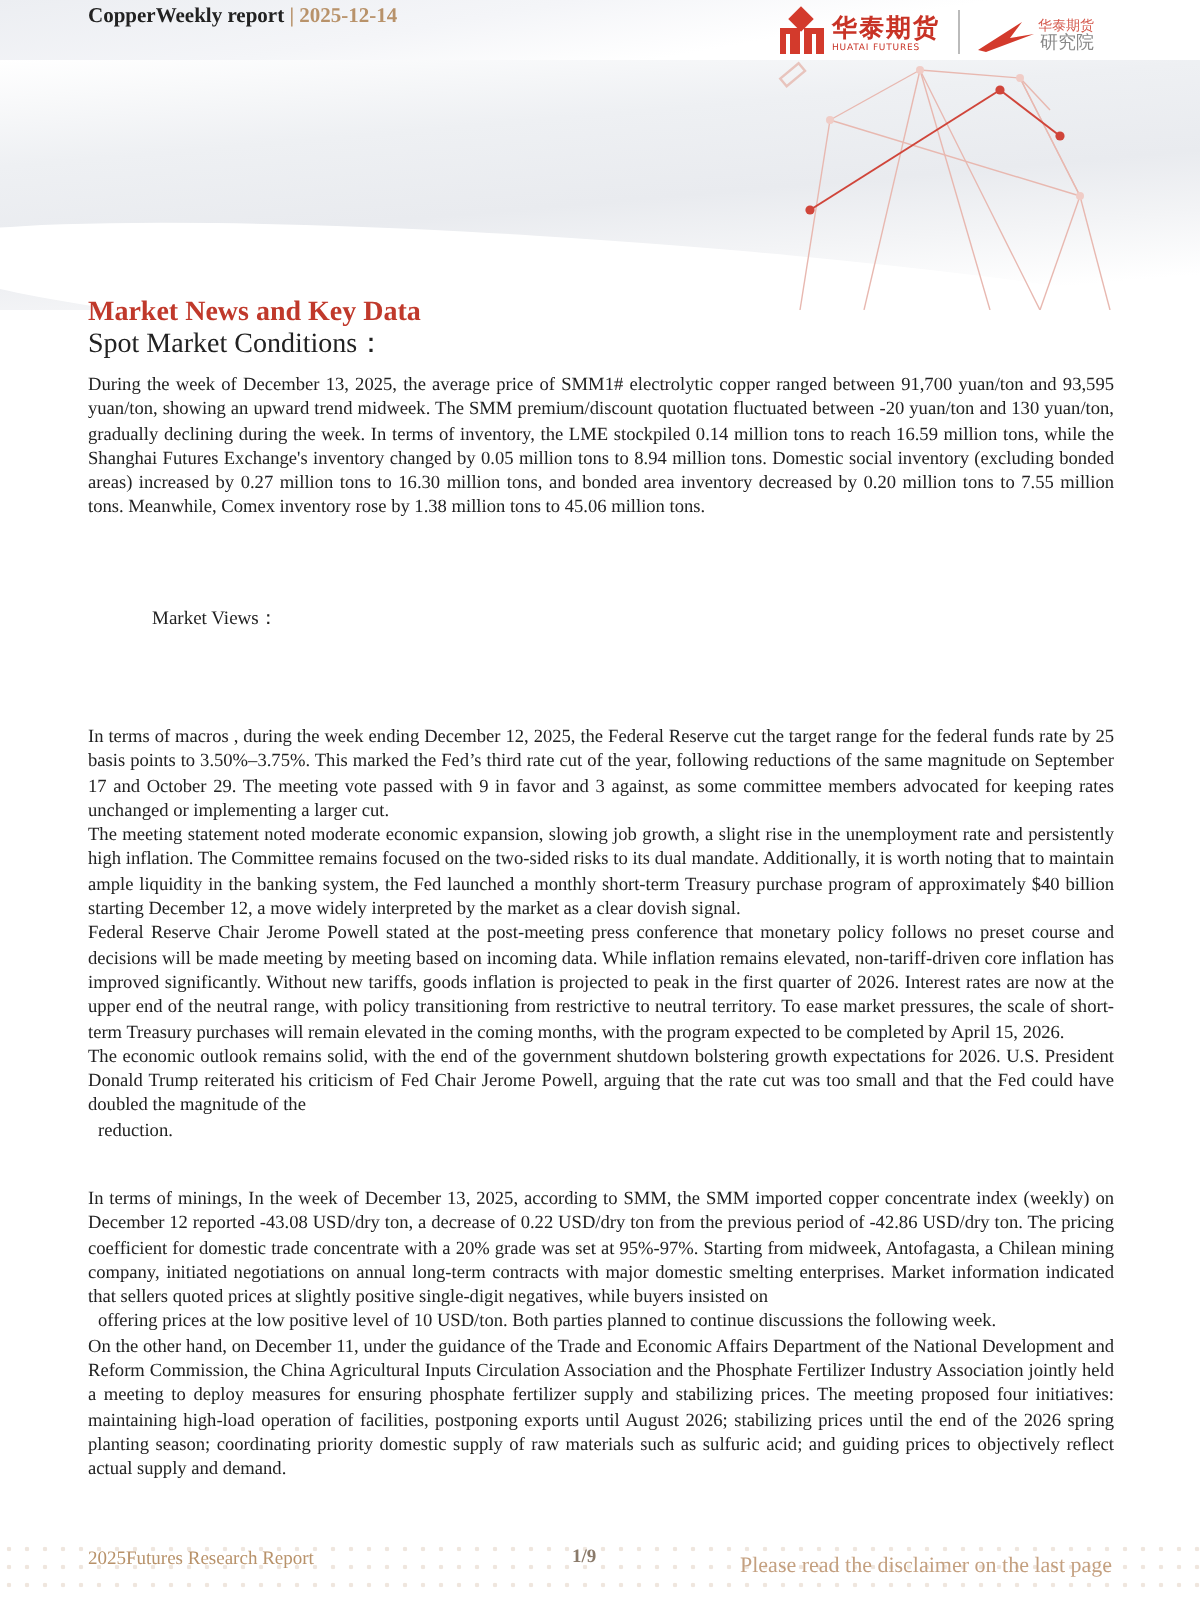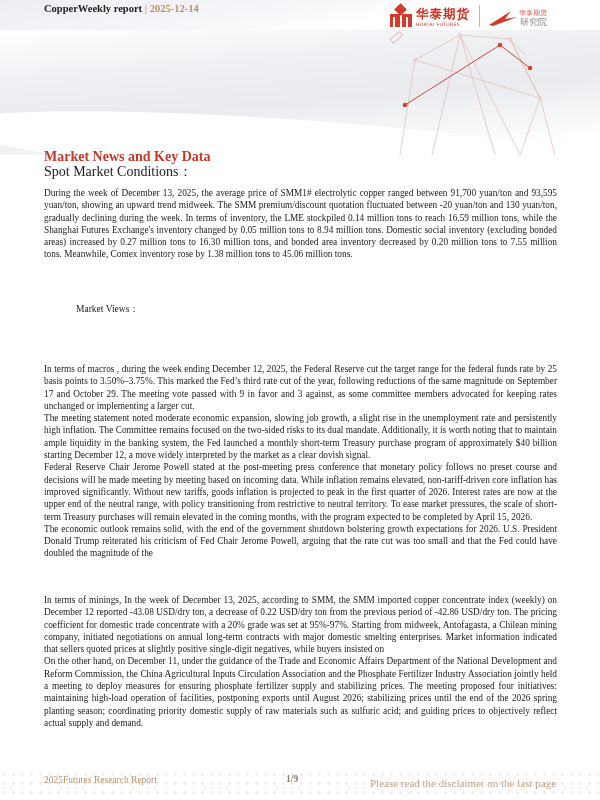--- a/index.html
+++ b/index.html
@@ -130,24 +130,26 @@
   <p class="para">During the week of December 13, 2025, the average price of SMM1# electrolytic copper ranged between 91,700 yuan/ton and 93,595 yuan/ton, showing an upward trend midweek. The SMM premium/discount quotation fluctuated between -20 yuan/ton and 130 yuan/ton, gradually declining during the week. In terms of inventory, the LME stockpiled 0.14 million tons to reach 16.59 million tons, while the Shanghai Futures Exchange's inventory changed by 0.05 million tons to 8.94 million tons. Domestic social inventory (excluding bonded areas) increased by 0.27 million tons to 16.30 million tons, and bonded area inventory decreased by 0.20 million tons to 7.55 million tons. Meanwhile, Comex inventory rose by 1.38 million tons to 45.06 million tons.</p>
 </div>
 
 <div id="lbl-views">Market Views：</div>
 
 <div class="content" id="p-macro">
   <p class="para">In terms of macros , during the week ending December 12, 2025, the Federal Reserve cut the target range for the federal funds rate by 25 basis points to 3.50%–3.75%. This marked the Fed’s third rate cut of the year, following reductions of the same magnitude on September 17 and October 29. The meeting vote passed with 9 in favor and 3 against, as some committee members advocated for keeping rates unchanged or implementing a larger cut.</p>
   <p class="para">The meeting statement noted moderate economic expansion, slowing job growth, a slight rise in the unemployment rate and persistently high inflation. The Committee remains focused on the two-sided risks to its dual mandate. Additionally, it is worth noting that to maintain ample liquidity in the banking system, the Fed launched a monthly short-term Treasury purchase program of approximately $40 billion starting December 12, a move widely interpreted by the market as a clear dovish signal.</p>
   <p class="para">Federal Reserve Chair Jerome Powell stated at the post-meeting press conference that monetary policy follows no preset course and decisions will be made meeting by meeting based on incoming data. While inflation remains elevated, non-tariff-driven core inflation has improved significantly. Without new tariffs, goods inflation is projected to peak in the first quarter of 2026. Interest rates are now at the upper end of the neutral range, with policy transitioning from restrictive to neutral territory. To ease market pressures, the scale of short-term Treasury purchases will remain elevated in the coming months, with the program expected to be completed by April 15, 2026.</p>
   <p class="para" style="text-align:justify;text-align-last:left;">The economic outlook remains solid, with the end of the government shutdown bolstering growth expectations for 2026. U.S. President Donald Trump reiterated his criticism of Fed Chair Jerome Powell, arguing that the rate cut was too small and that the Fed could have doubled the magnitude of the</p>
+  <p class="para para-line-short" style="padding-left:5px;">reduction.</p>
 </div>
 
 <div class="content" id="p-mining">
   <p class="para">In terms of minings, In the week of December 13, 2025, according to SMM, the SMM imported copper concentrate index (weekly) on December 12 reported -43.08 USD/dry ton, a decrease of 0.22 USD/dry ton from the previous period of -42.86 USD/dry ton. The pricing coefficient for domestic trade concentrate with a 20% grade was set at 95%-97%. Starting from midweek, Antofagasta, a Chilean mining company, initiated negotiations on annual long-term contracts with major domestic smelting enterprises. Market information indicated that sellers quoted prices at slightly positive single-digit negatives, while buyers insisted on</p>
+  <p class="para" style="padding-left:5px;">offering prices at the low positive level of 10 USD/ton. Both parties planned to continue discussions the following week.</p>
   <p class="para">On the other hand, on December 11, under the guidance of the Trade and Economic Affairs Department of the National Development and Reform Commission, the China Agricultural Inputs Circulation Association and the Phosphate Fertilizer Industry Association jointly held a meeting to deploy measures for ensuring phosphate fertilizer supply and stabilizing prices. The meeting proposed four initiatives: maintaining high-load operation of facilities, postponing exports until August 2026; stabilizing prices until the end of the 2026 spring planting season; coordinating priority domestic supply of raw materials such as sulfuric acid; and guiding prices to objectively reflect actual supply and demand.</p>
 </div>
 
 <div class="footer">
   <span class="footer-left">2025Futures Research Report</span>
   <span class="footer-page">1/9</span>
   <span class="footer-right">Please read the disclaimer on the last page</span>
 </div>
 
 </body></html>

